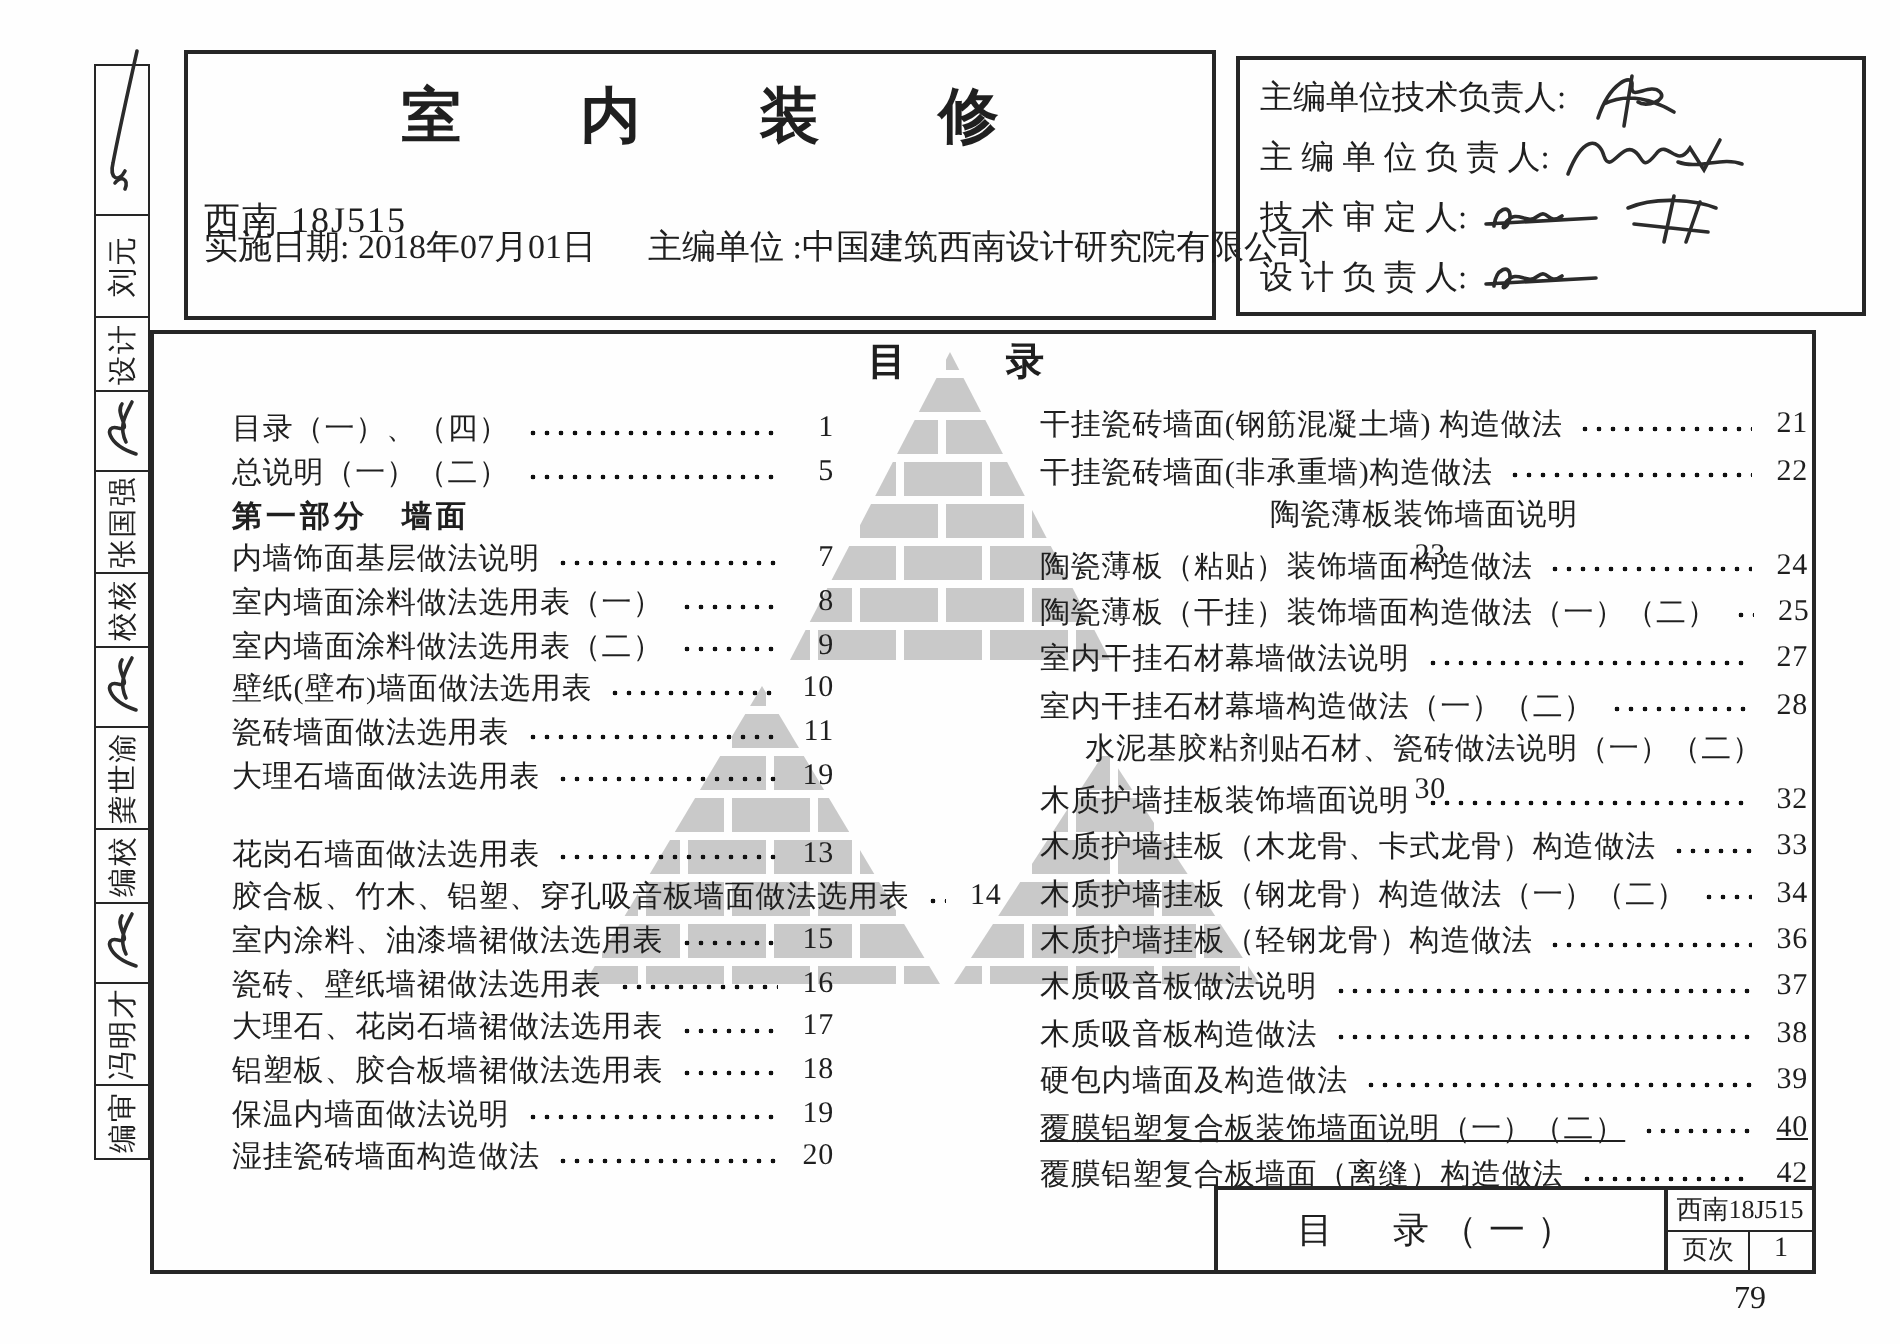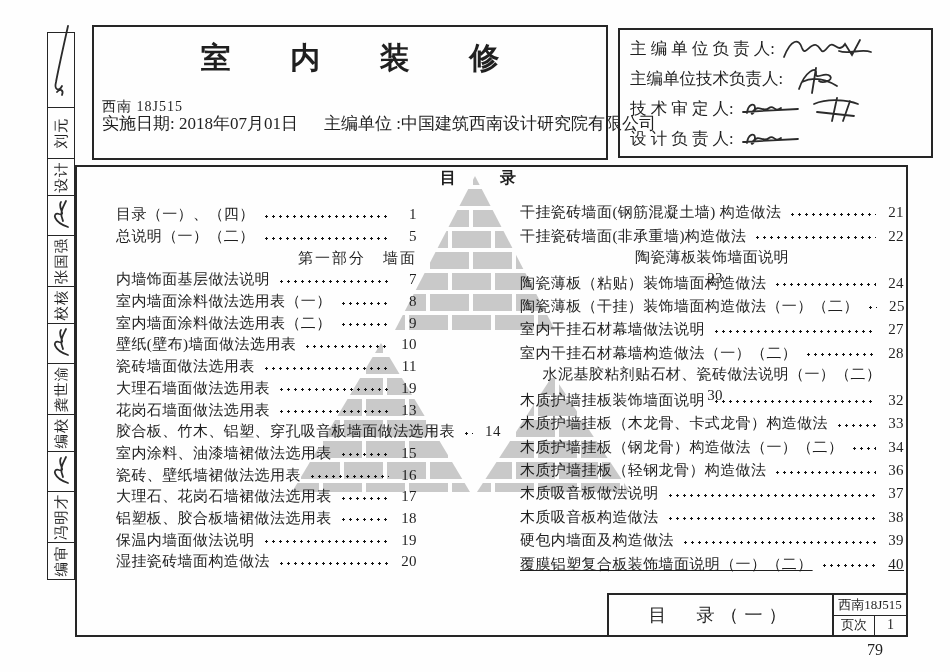--- a/index.html
+++ b/index.html
@@ -4,38 +4,38 @@
 <style>
   html,body{margin:0;padding:0;background:#e8e8e8;}
   .page{position:relative;width:950px;height:672px;background:#fefefe;
         font-family:"Liberation Serif","DejaVu Serif",serif;color:#1f1f1f;overflow:hidden;}
   .abs{position:absolute;box-sizing:border-box;}
   
   .frame{border:2.2px solid #262626;background:transparent;}
   
   .main-title{left:92px;top:38px;width:516px;text-align:center;font-size:30px;font-weight:600;
               letter-spacing:26px;text-indent:26px;}
-  .std-code{left:102px;top:98px;font-size:14px;letter-spacing:1px;}
+  .std-code{left:102px;top:98px;font-size:18px;letter-spacing:1px;}
   .date-line{left:102px;top:112px;width:500px;font-size:17px;white-space:nowrap;}
   .date-line .gap{display:inline-block;width:26px;}
   
   .sig-rows{left:630px;top:34px;width:300px;}
   .sig-row{height:30px;display:flex;align-items:center;font-size:16.5px;white-space:nowrap;}
   .sig-row svg{margin-left:6px;flex:none;}
   .sig-ink path{fill:none;stroke:#2b2b2b;stroke-width:1.8;stroke-linecap:round;}
   
-  .toc-heading{left:330px;top:168px;width:300px;text-align:center;font-size:16px;font-weight:600;
+  .toc-heading{left:330px;top:168px;width:300px;text-align:center;font-size:19px;font-weight:600;
                letter-spacing:4px;z-index:3;}
   .toc-col{z-index:3;}
   .toc-row{display:flex;align-items:center;white-space:nowrap;font-size:15px;letter-spacing:0.4px;}
   .toc-row .lead{flex:1;min-width:10px;height:13px;margin:3px 6px 0 8px;
       background-image:radial-gradient(circle,#111 1.15px,transparent 1.3px);
       background-size:7px 13px;background-repeat:repeat-x;background-position:0 center;}
   .toc-row .pg{min-width:22px;text-align:right;}
-  .toc-row.section{justify-content:flex-end;font-weight:400;letter-spacing:2px;}
+  .toc-row.section{justify-content:flex-start;font-weight:700;letter-spacing:2px;}
   
   .pyr{left:0;top:0;z-index:1;}
   
   .sidebar{left:47px;top:580px;width:548px;height:28px;transform:rotate(-90deg);
            transform-origin:0 0;display:flex;border:1.6px solid #262626;background:#fefefe;z-index:4;}
   .sb-cell{flex:none;display:flex;align-items:center;justify-content:center;
            border-right:1.4px solid #262626;font-size:14.5px;letter-spacing:1px;overflow:hidden;}
   .sb-cell:last-child{border-right:none;}
   
   .footer-block{left:607px;top:593px;width:301px;height:44px;border:2.2px solid #262626;
@@ -72,29 +72,29 @@
   <div class="abs frame" style="left:92px;top:25px;width:516px;height:135px;"></div>
   <div class="abs main-title">室 内 装 修</div>
   <div class="abs std-code">西南 18J515</div>
   <div class="abs date-line">
     <span>实施日期: 2018年07月01日</span><span class="gap"></span><span>主编单位 :中国建筑西南设计研究院有限公司</span>
   </div>
 
   <div class="abs frame" style="left:618px;top:28px;width:315px;height:130px;"></div>
   <div class="abs sig-rows" id="sig-rows">
       <div class="sig-row">
+        <span>主编单位技术负责人:</span>
+        <svg class="sig-ink" width="55" height="32" viewBox="0 0 55 32">
+          <path d="M10 26 C16 8 28 3 27 10 C26 18 36 8 41 13 C45 17 34 21 30 18 M27 5 L23 30 M13 19 C25 13 38 17 48 23"></path>
+        </svg>
+      </div>
+      <div class="sig-row">
         <span>主 编 单 位 负 责 人:</span>
         <svg class="sig-ink" width="95" height="28" viewBox="0 0 95 28">
           <path d="M3 22 C10 4 18 3 21 13 C24 22 29 8 35 10 C41 12 39 22 47 12 C53 4 57 20 64 9 L71 20 L79 5 M58 16 C68 20 80 13 90 17"></path>
-        </svg>
-      </div>
-      <div class="sig-row">
-        <span>主编单位技术负责人:</span>
-        <svg class="sig-ink" width="55" height="32" viewBox="0 0 55 32">
-          <path d="M10 26 C16 8 28 3 27 10 C26 18 36 8 41 13 C45 17 34 21 30 18 M27 5 L23 30 M13 19 C25 13 38 17 48 23"></path>
         </svg>
       </div>
       <div class="sig-row">
         <span>技 术 审 定 人:</span>
         <svg class="sig-ink" width="62" height="24" viewBox="0 0 62 24">
           <path d="M7 16 C8 7 15 5 15 11 C15 17 9 19 13 14 C19 7 23 16 29 11 C34 7 34 16 41 11 M3 15 L58 12"></path>
         </svg>
         <svg class="sig-ink" width="55" height="28" viewBox="0 0 55 28">
           <path d="M6 9 C20 3 40 5 50 9 M29 3 L24 26 M9 17 L46 21 M42 6 L35 26"></path>
         </svg>
@@ -148,21 +148,21 @@
       <div class="toc-row" style="height: 21.7px;">
         <span class="t">瓷砖墙面做法选用表</span>
         <span class="lead"></span>
         <span class="pg">11</span>
       </div>
       <div class="toc-row" style="height: 21.7px;">
         <span class="t">大理石墙面做法选用表</span>
         <span class="lead"></span>
         <span class="pg">19</span>
       </div>
-      <div class="toc-row" style="height: 21.7px;">
+      <div class="toc-row" style="height: 21.7px; margin-top: 17px;">
         <span class="t">花岗石墙面做法选用表</span>
         <span class="lead"></span>
         <span class="pg">13</span>
       </div>
       <div class="toc-row" style="height: 21.7px;">
         <span class="t">胶合板、竹木、铝塑、穿孔吸音板墙面做法选用表</span>
         <span class="lead"></span>
         <span class="pg">14</span>
       </div>
       <div class="toc-row" style="height: 21.7px;">
@@ -269,20 +269,25 @@
       </div>
       <div class="toc-row" style="height: 23.45px;">
         <span class="t">硬包内墙面及构造做法</span>
         <span class="lead"></span>
         <span class="pg">39</span>
       </div>
       <div class="toc-row" style="height: 23.45px; text-decoration: underline;">
         <span class="t">覆膜铝塑复合板装饰墙面说明（一）（二）</span>
         <span class="lead"></span>
         <span class="pg">40</span>
+      </div>
+      <div class="toc-row" style="height: 23.45px;">
+        <span class="t">覆膜铝塑复合板墙面（离缝）构造做法</span>
+        <span class="lead"></span>
+        <span class="pg">42</span>
       </div>
     </div>
 
   <div class="abs sidebar" id="sidebar">
       <div class="sb-cell" style="width: 36px;">编审</div>
       <div class="sb-cell" style="width: 50px;">冯明才</div>
       <div class="sb-cell" style="width: 39px;">
         <svg class="sig-ink" width="34" height="26" viewBox="0 0 34 26">
           <path d="M5 20 C10 5 20 4 18 11 C16 19 25 9 30 13 M11 15 C19 11 25 15 31 18"></path>
         </svg>

